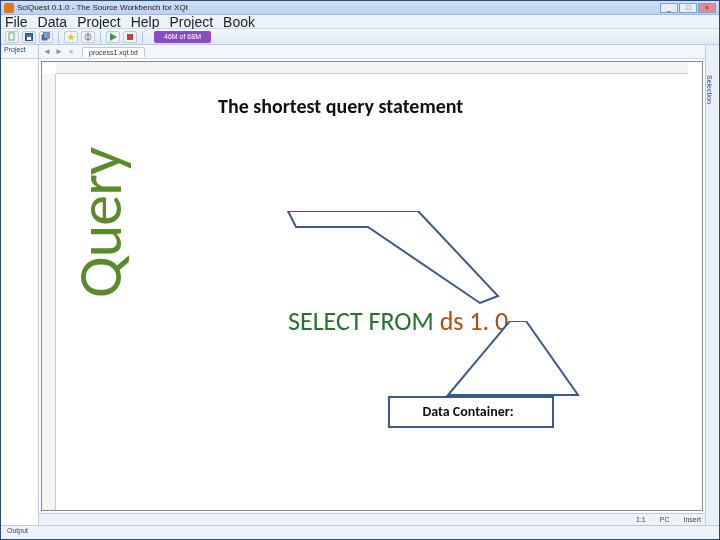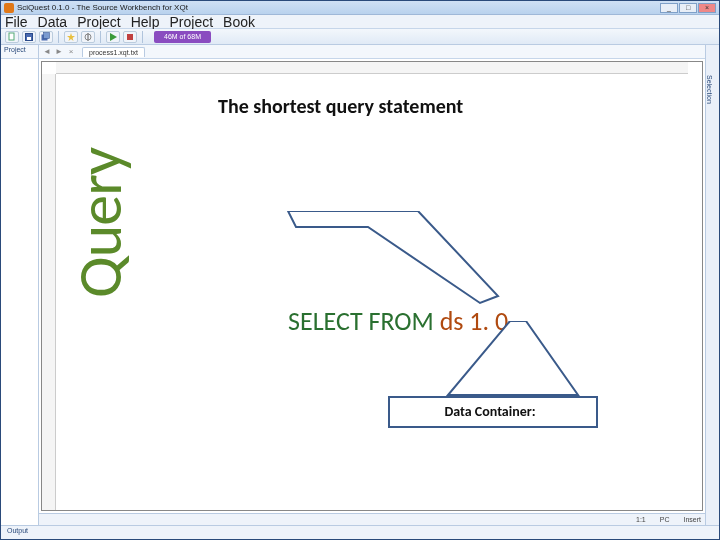--- a/index.html
+++ b/index.html
@@ -99,21 +99,21 @@
     font-family: Calibri, Arial, sans-serif;
     font-size: 20px; font-weight: 700; color: #111;
   }
 
   .callout {
     position: absolute; background: #fff; border: 2px solid #3a5a8a;
     font-family: Calibri, Arial, sans-serif; font-weight: 700; color: #111;
     text-align: center; padding: 6px 14px; font-size: 14px; line-height: 1.15;
   }
   .callout.top { left: 190px; top: 80px; width: 180px; }
-  .callout.bottom { left: 330px; top: 320px; width: 210px; padding-left: 8px; }
+  .callout.bottom { left: 330px; top: 320px; width: 166px; padding-left: 8px; }
 
   .pointer { position: absolute; }
 
   .query-line {
     position: absolute; left: 230px; top: 215px;
     font-family: Calibri, Arial, sans-serif; font-size: 26px; color: #333;
     white-space: nowrap;
     margin-top: 14px;
   }
   .query-line .kw { color: #2a7030; }

